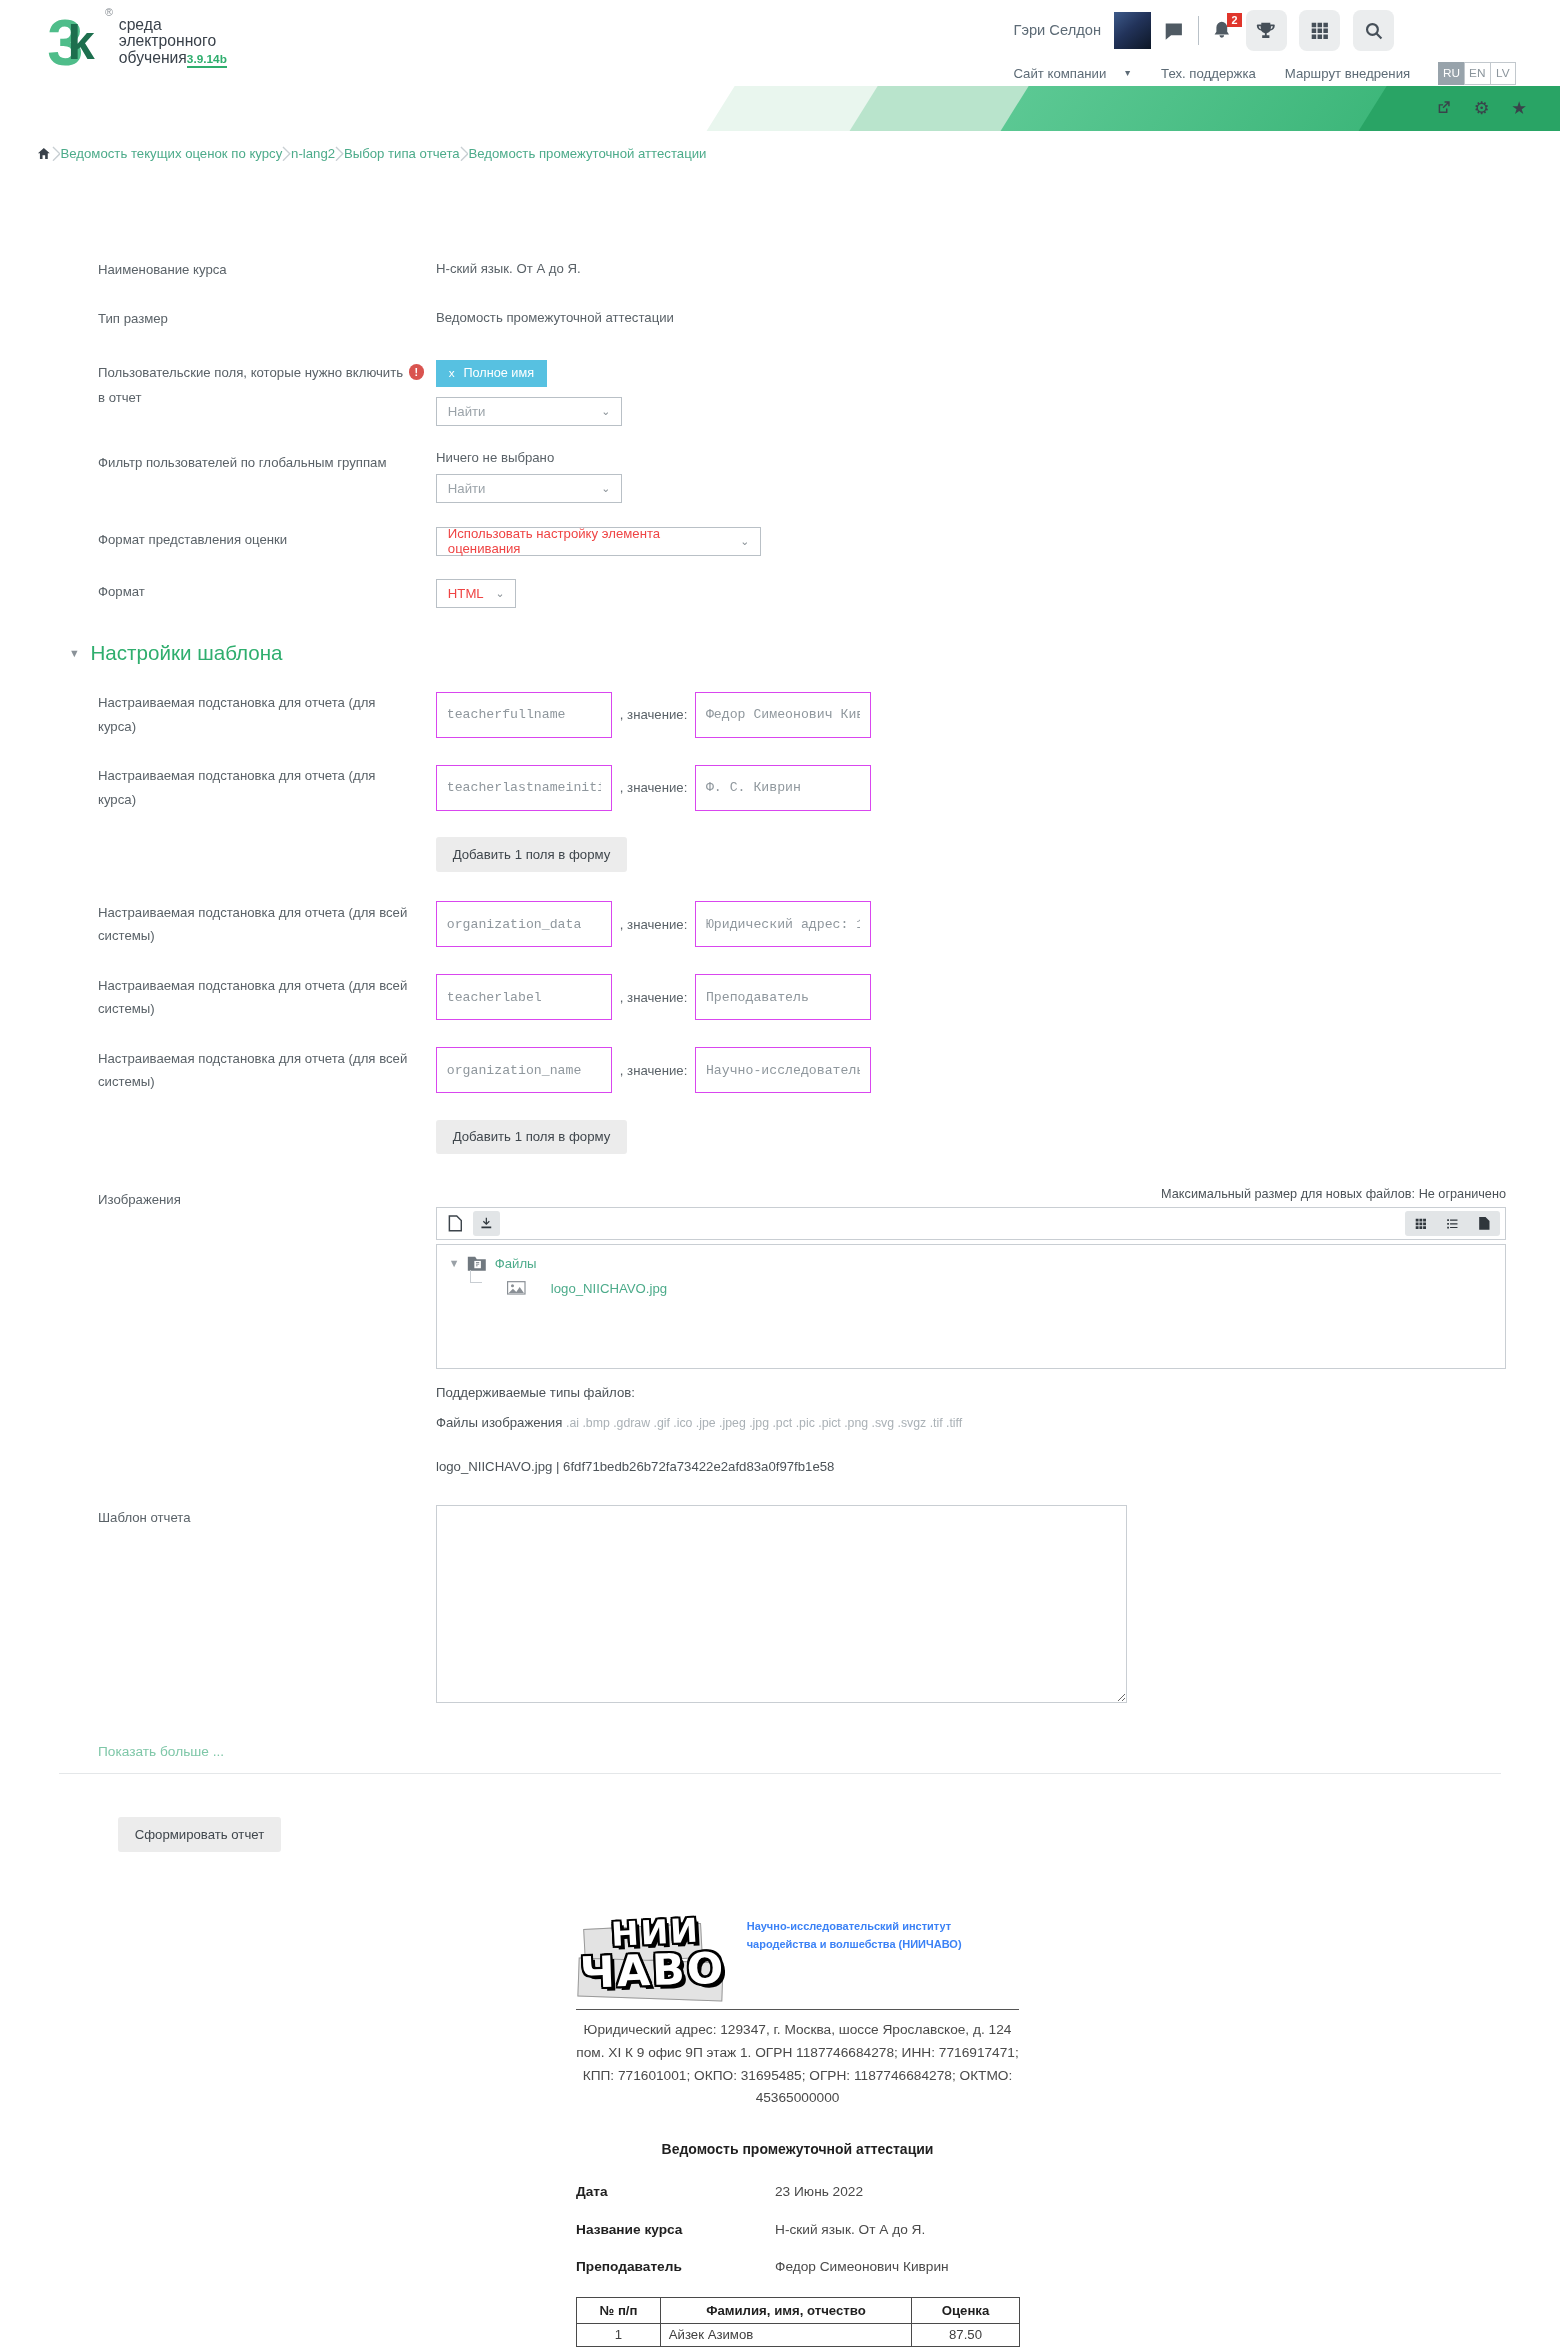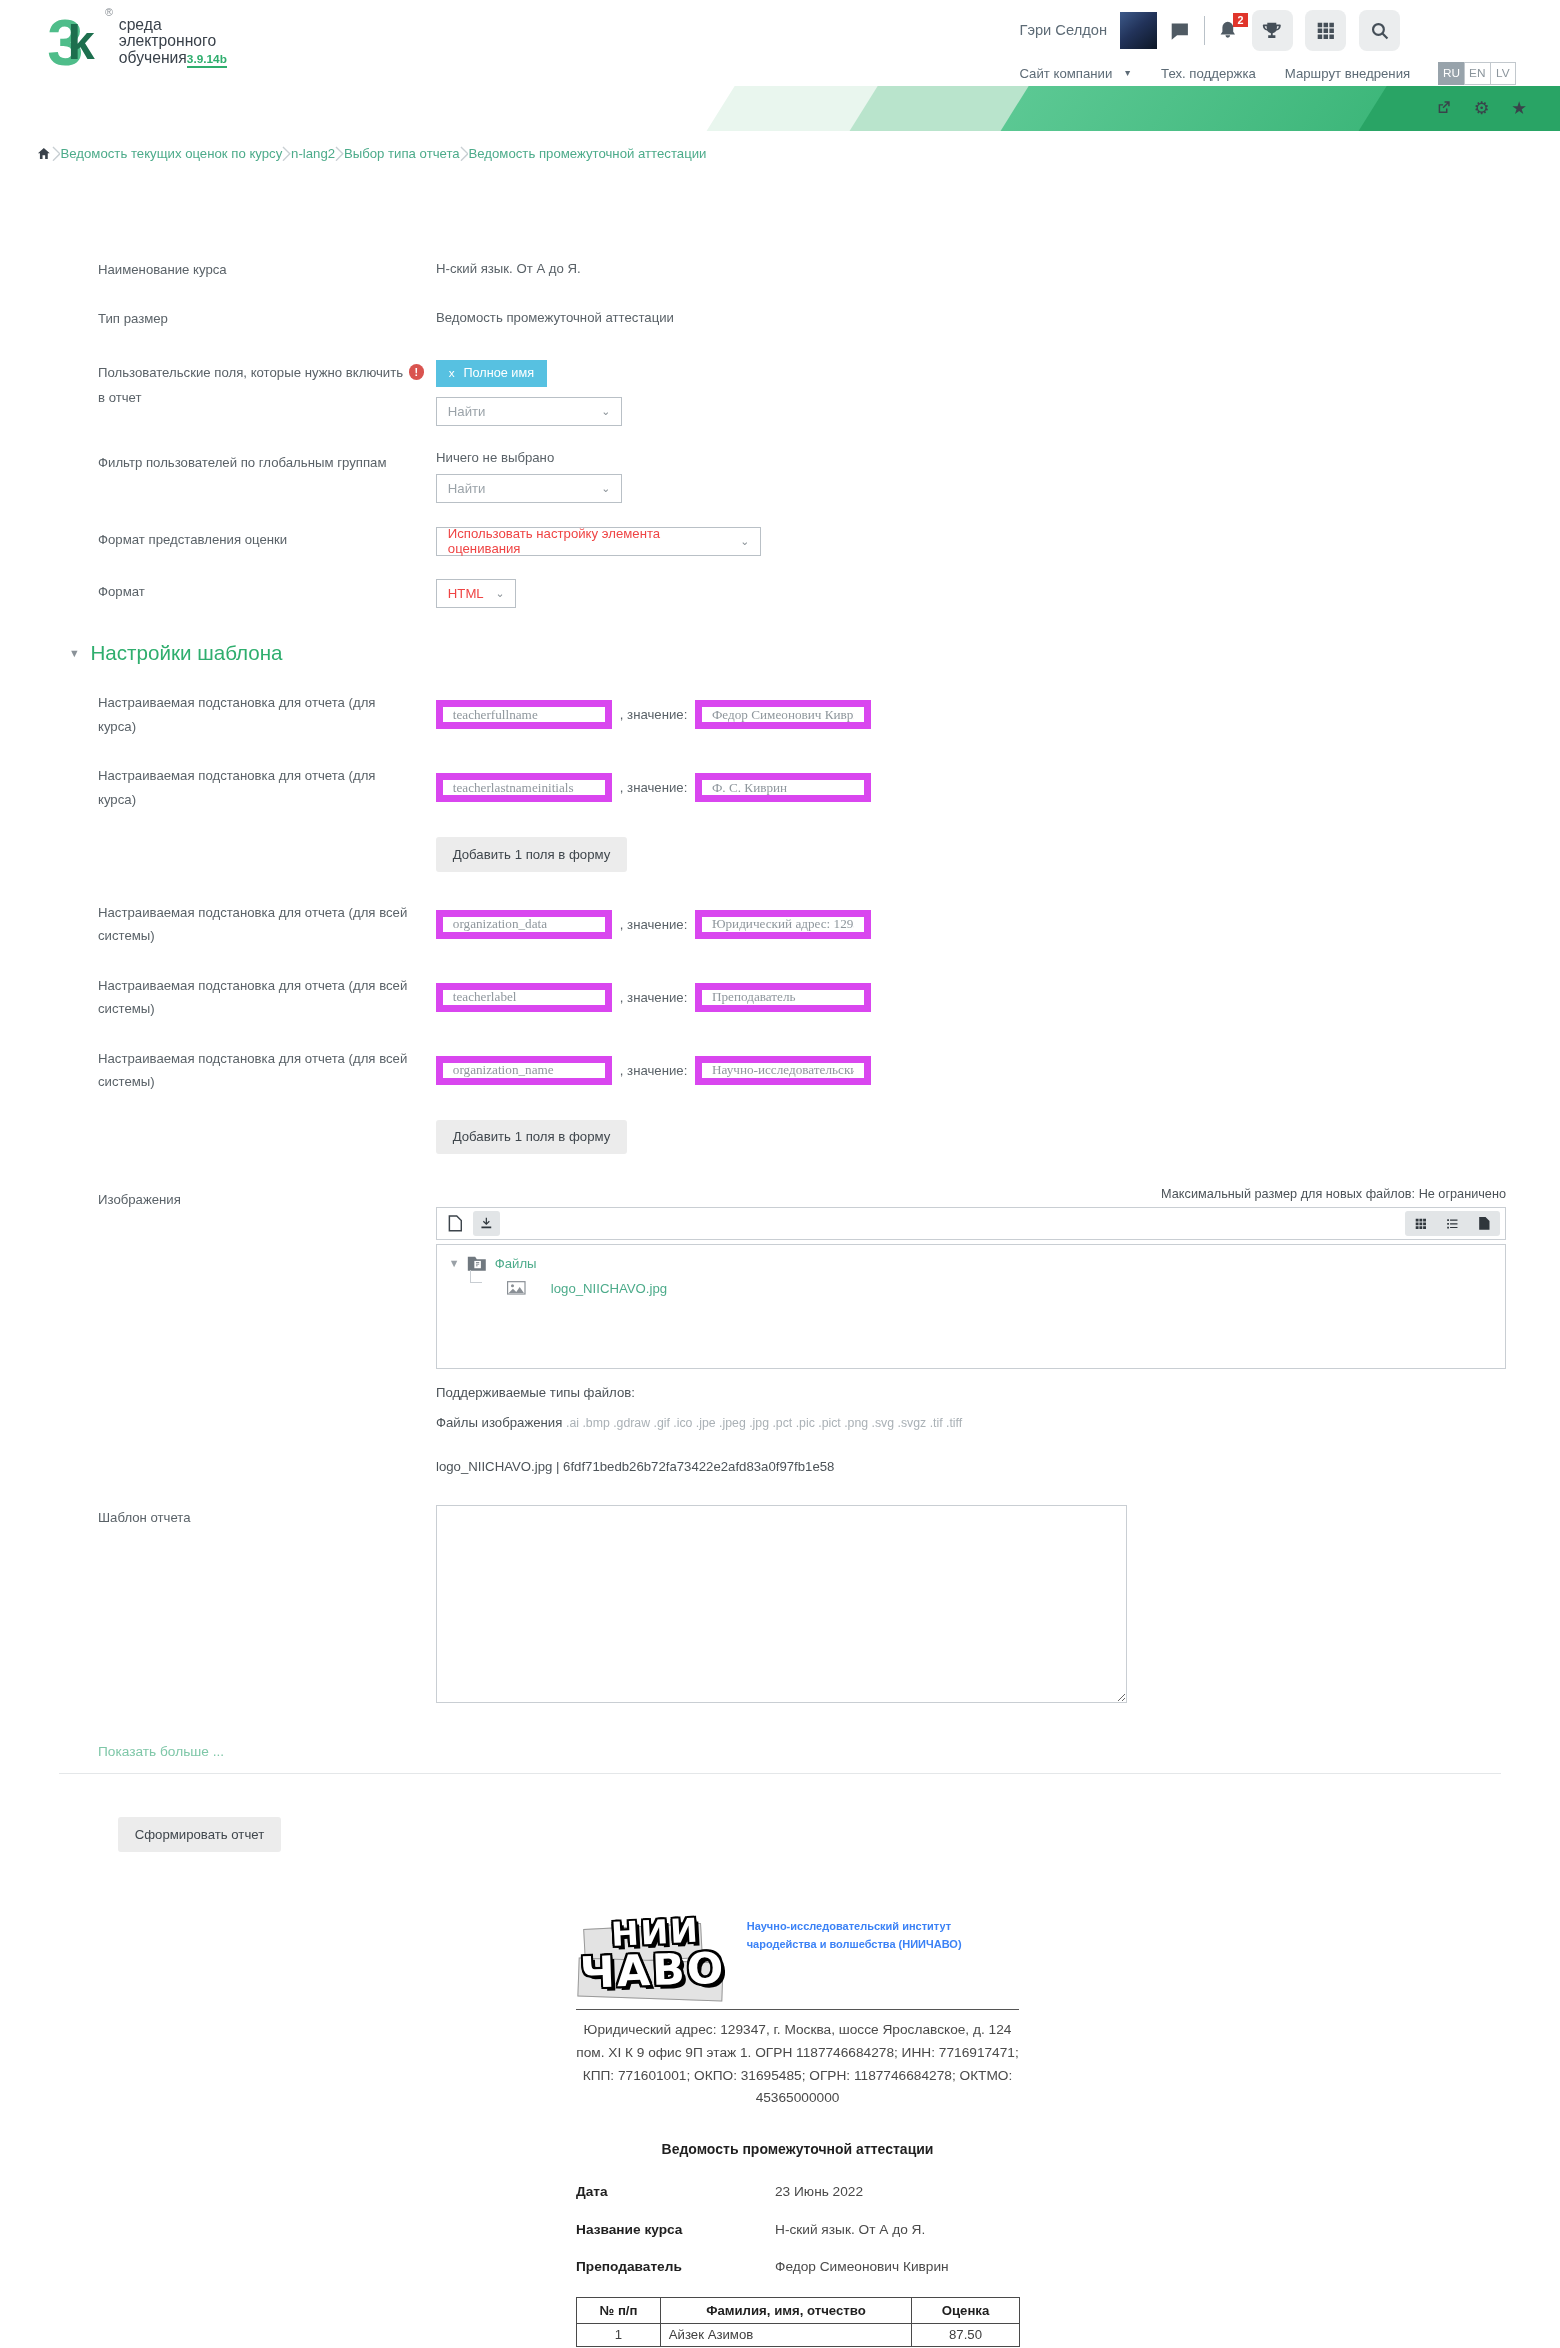--- a/index.html
+++ b/index.html
@@ -24,21 +24,21 @@
   .user-row { display:flex; align-items:center; gap:12.7px; }
   .username { font-size:14.7px; color:#5d6b76; cursor:pointer; }
   .avatar { width:37px; height:37px; background:linear-gradient(140deg,#3d5a8a 0%,#22335a 45%,#0d1726 100%); cursor:pointer; }
   .ic { color:#4f5a63; cursor:pointer; }
   .vdiv { width:1px; height:29px; background:#b9c1c8; }
   .bell-wrap { position:relative; cursor:pointer; }
   .badge { position:absolute; top:-6.9px; right:-8.8px; background:#e0352b; color:#fff; font-size:10.8px; font-weight:700;
            width:14.7px; height:14.7px; display:flex; align-items:center; justify-content:center; }
   .sq-btn { width:41px; height:41px; border-radius:7.8px; background:#ebedee; display:flex; align-items:center; justify-content:center; color:#454f58; cursor:pointer; }
   .nav-row { display:flex; align-items:center; gap:29px; font-size:13.2px; color:#5d6b76; }
-  .nav-link { cursor:pointer; display:flex; align-items:center; gap:11px; }
+  .nav-link { cursor:pointer; display:flex; align-items:center; gap:17px; }
   .caret-down { font-size:8.8px; color:#5d6b76; }
   .lang-group { display:flex; }
   .lang { min-width:26.5px; height:23.5px; border:1px solid #c2c8cd; display:flex; align-items:center; justify-content:center;
           font-size:11.8px; color:#8b959c; background:#fff; padding:0 3.9px; cursor:pointer; margin-left:-1px; }
   .lang.active { background:#98a3ab; color:#fff; border-color:#98a3ab; }
 
   
   .banner { position:relative; height:45px; overflow:hidden; background:#fff; }
   .bs { position:absolute; top:-5.9px; height:59px; transform:skewX(-32deg); }
   .bs1 { left:720px; width:216px; background:#e9f6ee; }
@@ -69,21 +69,21 @@
   .chev-d { color:#8a9298; font-size:10.8px; margin-left:11.8px; }
   .w190 { width:186px; } .w330 { width:325px; } .w82 { width:80px; }
   .mt10 { margin-top:9.8px; }
 
   .sect { margin:33px 0 25.5px 69px; display:flex; align-items:center; gap:10.8px; }
   .sect .tri { color:#8a9298; font-size:10.8px; cursor:pointer; }
   .sect h2 { font-size:20.6px; color:#2fae6e; font-weight:400; margin:0; }
 
   .trow { display:flex; align-items:center; margin-left:98px; margin-bottom:25.5px; }
   .trow .flabel { line-height:1.8; }
-  .tin { border:7px solid #d946ef; height:29px; padding:0 9.8px; font-size:13.2px; color:#8f979d; width:176px; background:#fff; font-family:Liberation Serif, serif; outline:none; }
+  .tin { border:1px solid #d946ef; height:46px; padding:0 9.8px; font-size:13.2px; color:#8f979d; width:176px; background:#fff; font-family:Liberation Mono, monospace; outline:none; }
   .sep { font-size:13.2px; color:#5a6268; margin:0 7.8px; white-space:nowrap; }
   .gbtn { background:#ececec; border:none; border-radius:2.9px; padding:9.8px 16.7px; font-size:13.2px; color:#3f464c; font-family:inherit; cursor:pointer; }
   .add-row { margin-left:436px; margin-bottom:29px; }
 
   
   .img-row { margin-left:98px; margin-top:33px; display:flex; align-items:flex-start; }
   .fm-wrap { width:1070px; }
   .maxnote { text-align:right; font-size:12.7px; color:#4c5358; margin-bottom:5.9px; }
   .fmtoolbar { border:1px solid #c9ced3; height:33px; display:flex; align-items:center; justify-content:space-between; padding:0 4.9px; background:#fff; margin-bottom:3.9px; }
   .fm-left, .fm-right { display:flex; align-items:center; gap:4.9px; }

